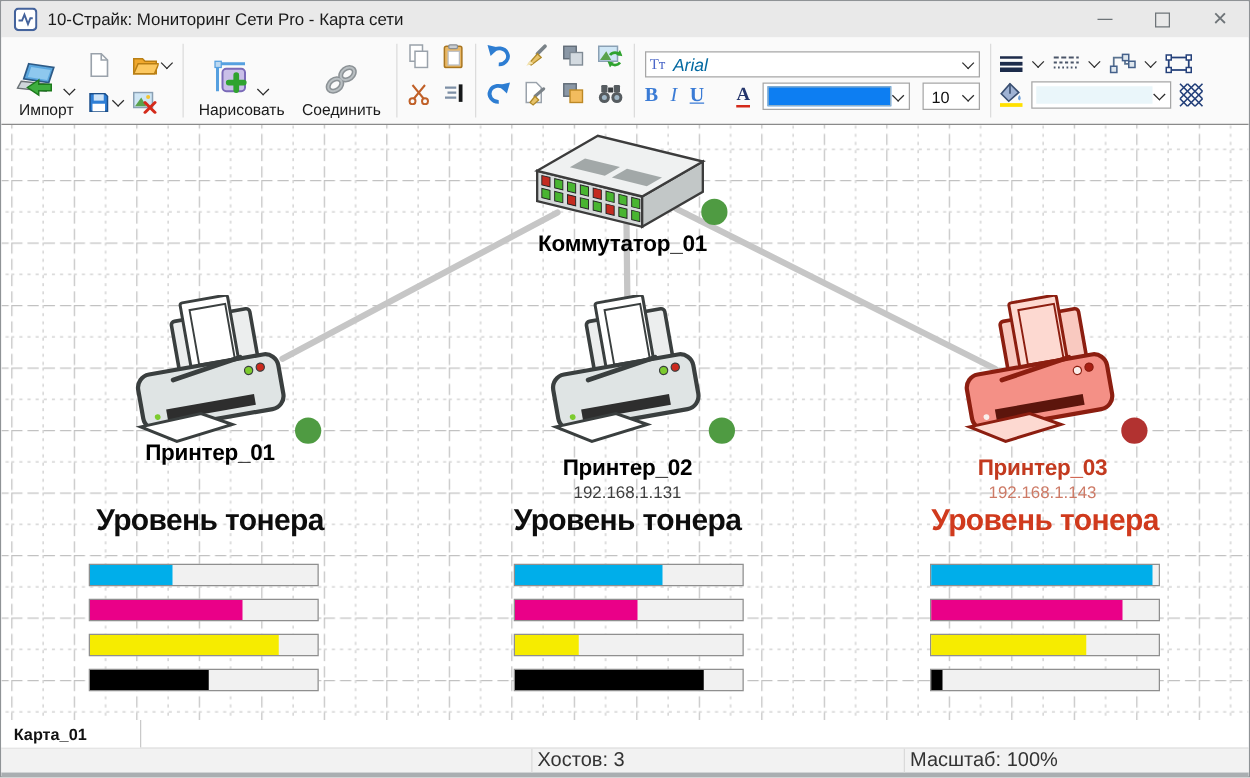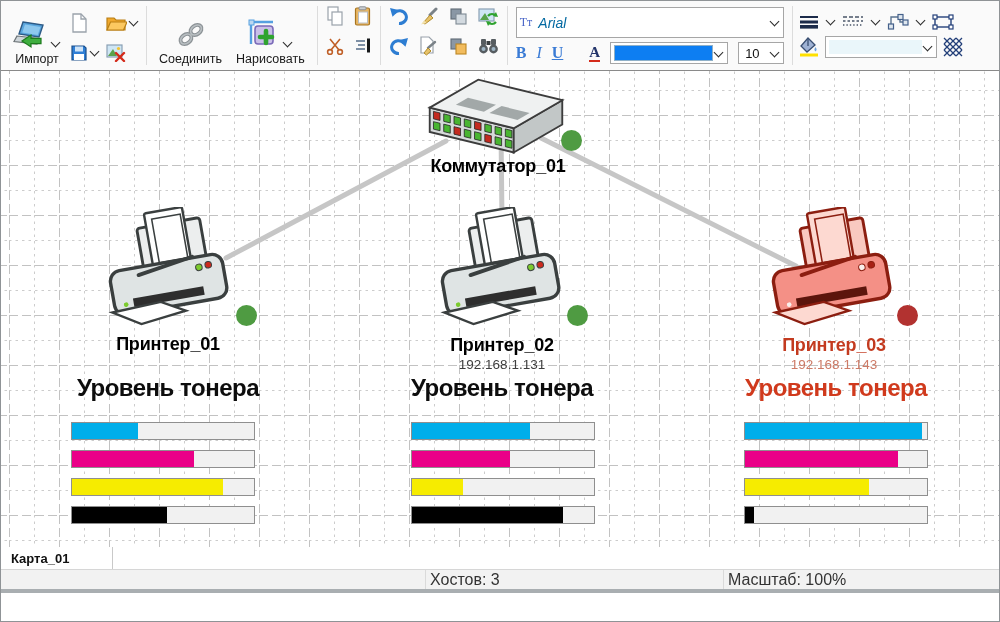--- a/index.html
+++ b/index.html
@@ -18,21 +18,21 @@
   .vsep{width:1px;background:#dcdcdc;margin:3px 4px;}
   .tbgroup{display:flex;align-items:flex-end;gap:4px;padding:0 3px;}
   .bigbtn{display:flex;flex-direction:column;align-items:center;justify-content:center;gap:2px;padding:2px 5px;}
   .bigbtn .row{display:flex;align-items:flex-end;gap:3px;}
   .bigbtn .lbl{font-size:12.5px;color:#1a1a1a;white-space:nowrap;}
   .chev{width:6px;height:6px;border-right:1.7px solid #2a2a2a;border-bottom:1.7px solid #2a2a2a;transform:rotate(45deg);display:inline-block;margin:0 2px 4px 2px;flex:0 0 auto;}
   .minigrid{display:grid;grid-template-columns:auto auto;grid-template-rows:30px 30px;align-items:center;column-gap:6px;}
   .mini{display:flex;align-items:center;gap:1px;}
   .icongrid2{display:grid;grid-auto-flow:column;grid-template-rows:30px 30px;align-items:center;justify-items:center;column-gap:10px;padding:0 4px;}
   .fontcol{display:flex;flex-direction:column;gap:4px;justify-content:center;padding:0 4px;}
-  .combo{display:flex;align-items:center;border:1px solid #a6a6a6;background:#fff;height:31px;box-sizing:border-box;padding:0 3px;}
+  .combo{display:flex;align-items:center;border:1px solid #a6a6a6;background:#fff;height:21px;box-sizing:border-box;padding:0 3px;}
   .combo .chev{margin:0 2px 2px 2px;}
   .fontname{flex:1;font-size:14px;color:#0369a1;padding-left:6px;font-style:italic;}
   .ttglyph{font-size:12px;color:#4a66c8;font-family:"Liberation Serif",serif;}
   .fmtrow{display:flex;align-items:center;gap:10px;}
   .fmt{font-family:"Liberation Serif",serif;font-size:16px;color:#3a7bd5;line-height:1;}
   .fmt.b{font-weight:bold;}
   .fmt.i{font-style:italic;}
   .fmt.u{text-decoration:underline;}
   .fontA{font-family:"Liberation Serif",serif;font-weight:bold;font-size:15px;color:#24356b;border-bottom:2.5px solid #d42a1a;line-height:1.1;}
   .colorcombo{width:118px;height:22px;}
@@ -110,20 +110,38 @@
           <rect x="59" y="14" width="7" height="8" fill="#c32b20"></rect>
         <rect x="70" y="14" width="7" height="8" fill="#49b531"></rect>
           <rect x="81" y="14" width="7" height="8" fill="#49b531"></rect>
       </g>
     </symbol>
   </defs>
 </svg>
 
 <div class="window">
 
+  <div class="titlebar">
+    <svg class="appicon" viewBox="0 0 20 20">
+      <rect x="1" y="1" width="18" height="18" rx="3" fill="#fff" stroke="#44639c" stroke-width="1.8"></rect>
+      <polyline points="4,11 7,11 9,6 12,14 14,9 16,9" fill="none" stroke="#44639c" stroke-width="1.6"></polyline>
+    </svg>
+    <div class="title">10-Страйк: Мониторинг Сети Pro - Карта сети</div>
+    <div class="winbtns">
+      <div class="winbtn">
+          <div class="glyph-min"></div>
+        </div>
+      <div class="winbtn">
+          <div class="glyph-max"></div>
+        </div>
+      <div class="winbtn">
+          <div class="glyph-close">✕</div>
+        </div>
+    </div>
+  </div>
 
   <div class="toolbar">
 
     <div class="tbgroup">
       <div class="bigbtn">
         <div class="row">
           <svg width="34" height="30" viewBox="0 0 34 30">
             <polygon points="10,2 30,5 26,17 6,14" fill="#5aa6de" stroke="#2d5a86" stroke-width="1.4"></polygon>
             <polygon points="12,4.5 27.5,7 24.7,15 9.3,12.6" fill="#8ec8ee"></polygon>
             <polygon points="4,16 26,18.5 24,24 1,21.5" fill="#cfd6da" stroke="#6b7276" stroke-width="1.2"></polygon>
@@ -163,46 +181,46 @@
             <circle cx="12.5" cy="4.5" r="1.6" fill="#f4c430"></circle>
             <path d="M10,9 L18,17 M18,9 L10,17" stroke="#d42a1a" stroke-width="2.4" stroke-linecap="round"></path>
           </svg>
         </div>
       </div>
     </div>
 
     <div class="vsep"></div>
 
     <div class="tbgroup">
+      <div class="bigbtn">
+        <div class="row">
+          <svg width="32" height="32" viewBox="0 0 32 32">
+            <path d="M4,2 V26 M2,4 H26" stroke="#56a0e0" stroke-width="2.4" fill="none"></path>
+            <rect x="2" y="2" width="5" height="5" fill="#bcd8f0" stroke="#56a0e0" stroke-width="1"></rect>
+            <rect x="8" y="8" width="18" height="18" rx="3" fill="#c9bfe8" stroke="#7a6ab8" stroke-width="1.6"></rect>
+            <path d="M19,13 V25 M13,19 H25" stroke="#2fa32f" stroke-width="4.6" stroke-linecap="round"></path>
+          </svg>
+          <span class="chev"></span>
+        </div>
+        <div class="lbl">Нарисовать</div>
+      </div>
       <div class="bigbtn">
         <div class="row">
           <svg width="30" height="30" viewBox="0 0 30 30">
             <g fill="none" stroke="#8c9296" stroke-width="4">
               <ellipse cx="10" cy="19" rx="6" ry="4.4" transform="rotate(-38 10 19)"></ellipse>
               <ellipse cx="20" cy="10" rx="6" ry="4.4" transform="rotate(-38 20 10)"></ellipse>
             </g>
             <g fill="none" stroke="#b9bfc2" stroke-width="1.6">
               <ellipse cx="10" cy="19" rx="6" ry="4.4" transform="rotate(-38 10 19)"></ellipse>
               <ellipse cx="20" cy="10" rx="6" ry="4.4" transform="rotate(-38 20 10)"></ellipse>
             </g>
           </svg>
         </div>
         <div class="lbl">Соединить</div>
-      </div>
-      <div class="bigbtn">
-        <div class="row">
-          <svg width="32" height="32" viewBox="0 0 32 32">
-            <path d="M4,2 V26 M2,4 H26" stroke="#56a0e0" stroke-width="2.4" fill="none"></path>
-            <rect x="2" y="2" width="5" height="5" fill="#bcd8f0" stroke="#56a0e0" stroke-width="1"></rect>
-            <rect x="8" y="8" width="18" height="18" rx="3" fill="#c9bfe8" stroke="#7a6ab8" stroke-width="1.6"></rect>
-            <path d="M19,13 V25 M13,19 H25" stroke="#2fa32f" stroke-width="4.6" stroke-linecap="round"></path>
-          </svg>
-          <span class="chev"></span>
-        </div>
-        <div class="lbl">Нарисовать</div>
       </div>
     </div>
 
     <div class="vsep"></div>
 
     <div class="icongrid2">
       <div>
         <svg width="18" height="20" viewBox="0 0 18 20">
           <rect x="2" y="1" width="10" height="13" fill="#fff" stroke="#9aa2ab" stroke-width="1.2"></rect>
           <rect x="6" y="6" width="10" height="13" fill="#fff" stroke="#9aa2ab" stroke-width="1.2"></rect>
@@ -390,21 +408,21 @@
     <svg class="nodeicon" style="left:425px;top:2px" width="140" height="88">
       <use href="#sym-switch"></use>
     </svg>
     <div class="statusdot" style="left: 560px; top: 59px; background-color: rgb(79, 155, 66);"></div>
     <div class="node-label" style="left:377px;top:85px;width:240px">Коммутатор_01</div>
 
     <svg class="nodeicon" style="left:100px;top:136px;--ink:#3a3f3f;--body:#dfe4e4;--tray:#eceeee;--paper:#ffffff;--slot:#2e2e2e;--led1:#7ccb2e;--led2:#cc2a1e" width="135" height="130">
       <use href="#sym-printer"></use>
     </svg>
     <div class="statusdot" style="left: 235px; top: 234px; background-color: rgb(79, 155, 66);"></div>
-    <div class="node-label" style="left:47px;top:263px;width:240px">Принтер_01</div>
+    <div class="node-label" style="left:47px;top:252px;width:240px">Принтер_01</div>
     <div class="toner-title" style="left:37px;top:303px;width:260px">Уровень тонера</div>
     <div class="bars" style="left:70px;top:0">
       <div class="bar" style="top:351px">
           <div class="fill" style="background-color: rgb(0, 174, 234); width: 36%;"></div>
         </div>
       <div class="bar" style="top:379px">
           <div class="fill" style="background-color: rgb(234, 0, 136); width: 67%;"></div>
         </div>
       <div class="bar" style="top:407px">
           <div class="fill" style="background-color: rgb(246, 236, 0); width: 83%;"></div>

